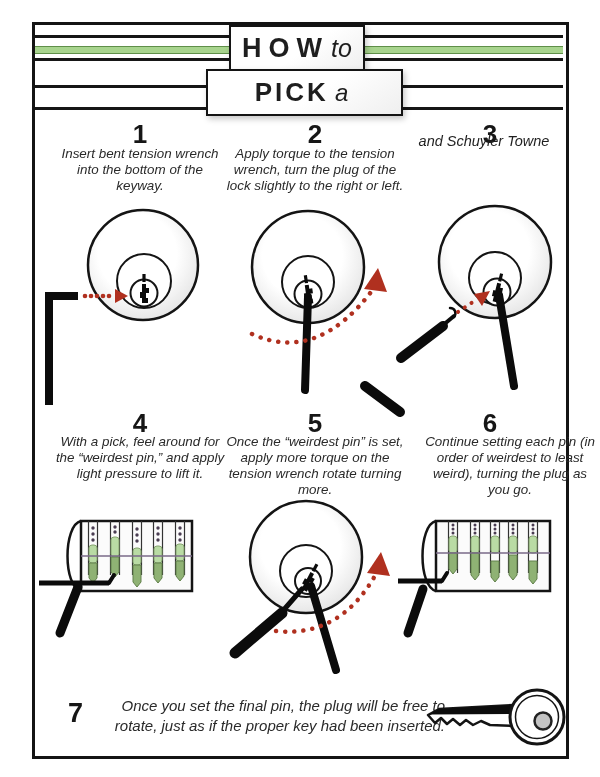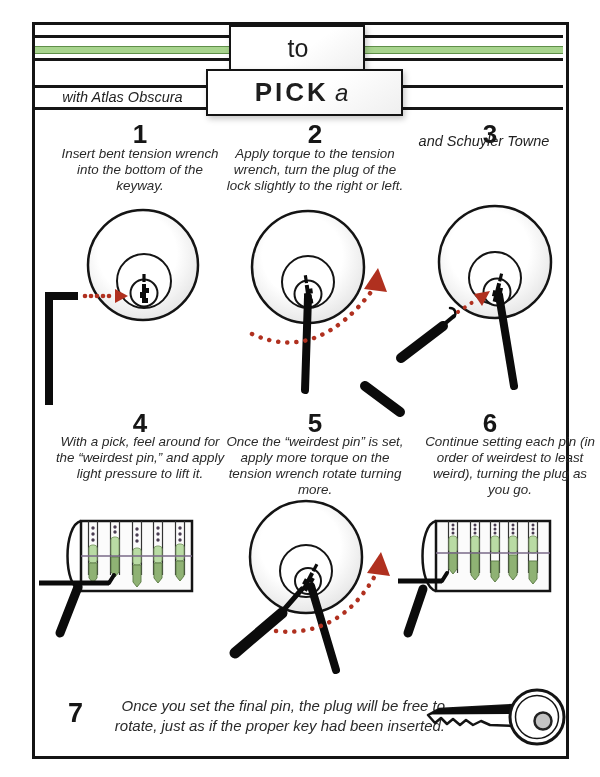--- a/index.html
+++ b/index.html
@@ -5,21 +5,21 @@
   html,body{margin:0;padding:0;background:#fff;}
   .page{position:relative;width:600px;height:777px;background:#fff;overflow:hidden;
         font-family:"Liberation Sans",sans-serif;color:#222;}
   .frame{position:absolute;left:32px;top:22px;width:531px;height:731px;border:3px solid #141414;}
   .hline{position:absolute;background:#161616;}
   .greenband{position:absolute;background:#a8d48e;border-top:1.5px solid #5f8f49;border-bottom:1.5px solid #5f8f49;}
   .titlebox{position:absolute;background:linear-gradient(145deg,#ffffff 55%,#efefef);
             border:2.5px solid #141414;box-shadow:2px 3px 6px rgba(0,0,0,.22);
             display:flex;align-items:center;justify-content:center;z-index:5;}
   .t-big{font-weight:bold;font-size:27px;letter-spacing:7px;color:#1e1e1e;}
-  .t-small{font-size:25px;color:#1e1e1e;margin-left:2px;letter-spacing:0;}
+  .t-small{font-style:italic;font-size:25px;color:#1e1e1e;margin-left:2px;letter-spacing:0;}
   .t-big2{font-weight:bold;font-size:26px;letter-spacing:3px;color:#1e1e1e;text-align:center;}
   .t-a{font-style:italic;font-size:24px;color:#1e1e1e;margin:0 6px;letter-spacing:0;}
   .credit{position:absolute;font-style:italic;font-size:14.5px;color:#1f1f1f;text-align:center;z-index:2;}
   .stepnum{position:absolute;font-weight:bold;font-size:26px;color:#161616;text-align:center;width:40px;}
   .steptext{position:absolute;font-style:italic;font-size:13.4px;line-height:1.2;color:#2a2a2a;text-align:center;}
   .finalnum{position:absolute;font-weight:bold;font-size:27px;color:#161616;}
   .finaltext{position:absolute;font-style:italic;font-size:15px;line-height:1.3;color:#2a2a2a;text-align:right;}
   svg{position:absolute;overflow:visible;}
 </style>
 </head>
@@ -28,24 +28,24 @@
 <div class="page">
 
   <div class="frame"></div>
 
   <div class="hline" style="left:35px;top:35px;width:528px;height:2.5px;"></div>
   <div class="greenband" style="left:35px;top:46px;width:528px;height:6px;"></div>
   <div class="hline" style="left:35px;top:58px;width:528px;height:2.5px;"></div>
   <div class="hline" style="left:35px;top:85px;width:528px;height:2.5px;"></div>
   <div class="hline" style="left:35px;top:107px;width:528px;height:3px;"></div>
 
-  <div class="credit" style="left:40px;top:89px;width:165px;">with Atlas Obscura</div>
   <div class="credit" style="left:405px;top:89px;width:158px;margin-top:44px;">and Schuyler Towne</div>
 
   <div class="titlebox" style="left:229px;top:25px;width:132px;height:42px;">
+    <span class="t-big">HOW</span>
     <span class="t-small">to</span>
   </div>
   <div class="titlebox" style="left:206px;top:69px;width:193px;height:43px;">
     <span class="t-big2">PICK</span>
     <span class="t-a">a</span>
   </div>
 
   <div class="stepnum" style="left:120px;top:119px;">1</div>
   <div class="stepnum" style="left:295px;top:119px;">2</div>
   <div class="stepnum" style="left:470px;top:119px;">3</div>

